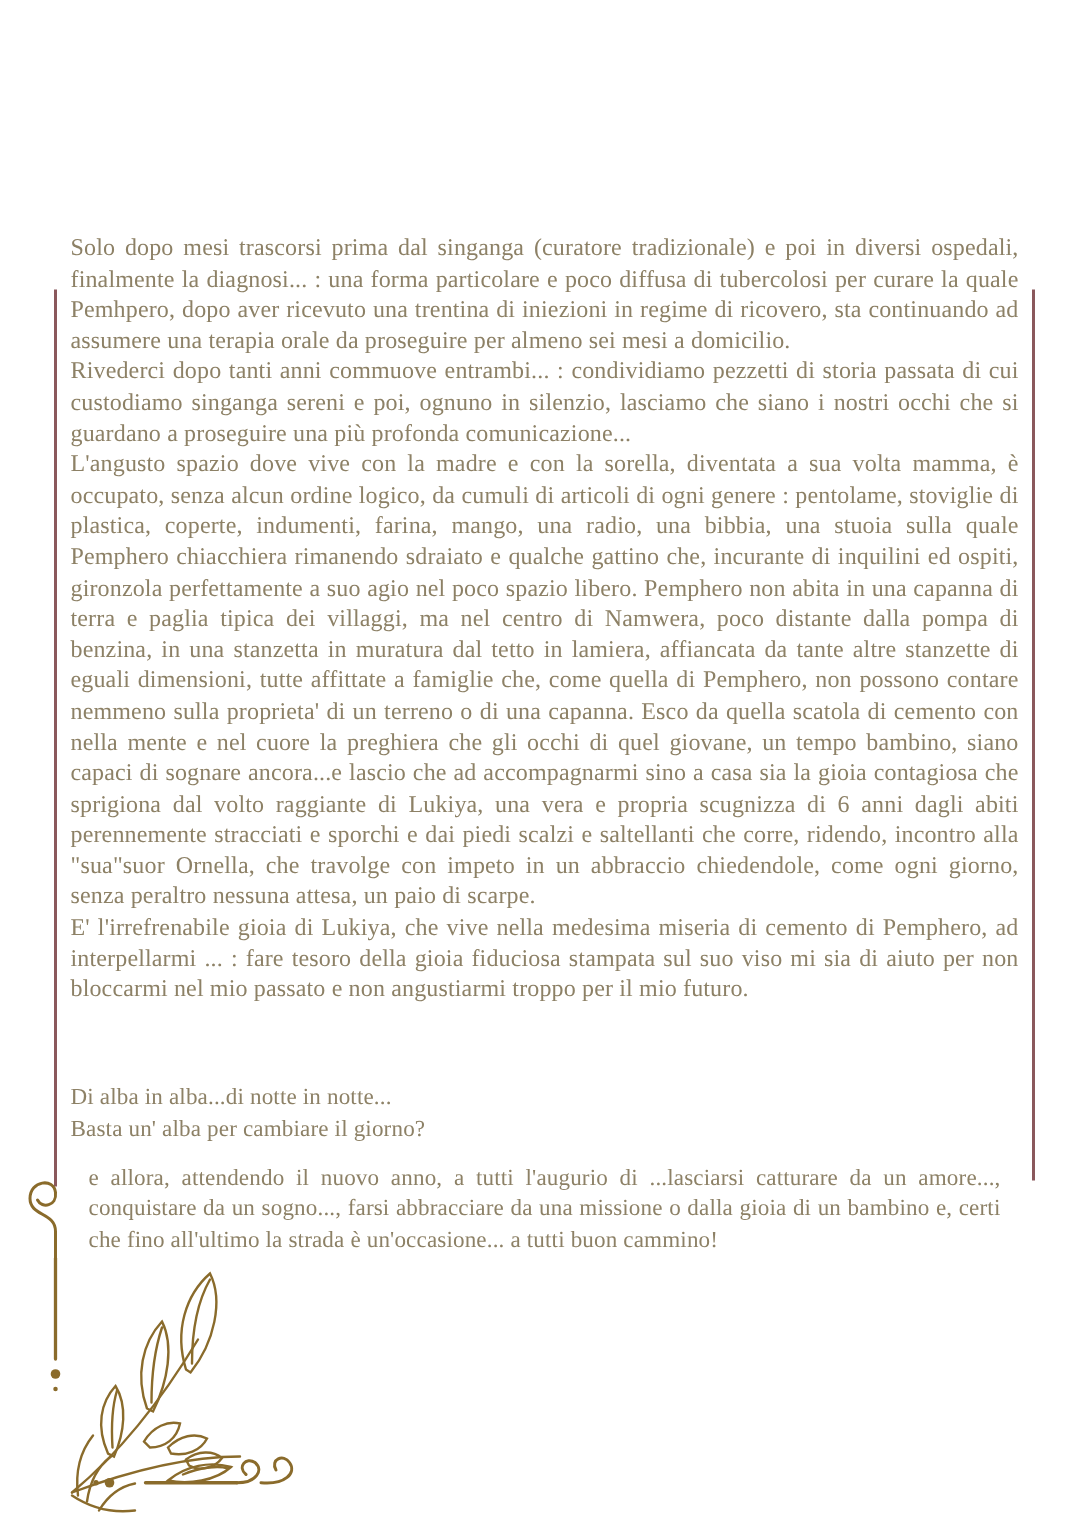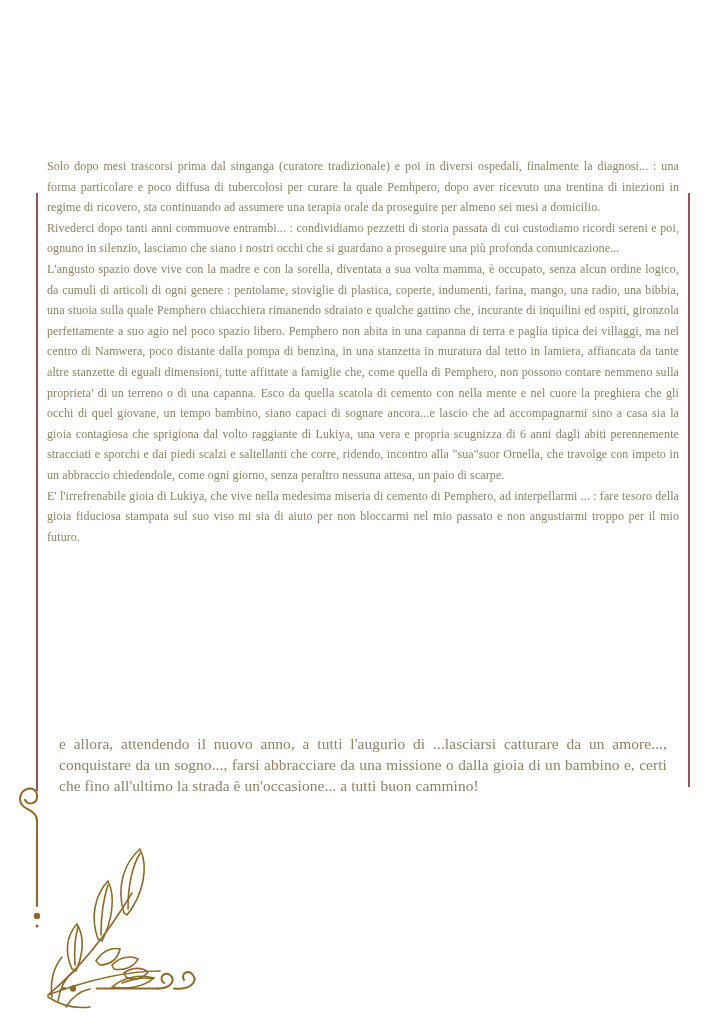--- a/index.html
+++ b/index.html
@@ -16,21 +16,21 @@
     width:724px;height:1024px;
     margin:0 auto;
     background:var(--background-color);
     overflow:hidden;
     font-family:"Liberation Serif", serif;
   }
   .text-block{
     position:absolute;
     left:47px; top:156px; width:632px;
     color:var(--text-color);
-    font-size:12px;
+    font-size:16px;
     line-height:20.6px;
     letter-spacing:0.1px;
   }
   .text-block p{
     margin:0;
     text-align:justify;
   }
   .closing-block{
     position:absolute;
     left:47px; top:722px; width:632px;
@@ -65,26 +65,28 @@
 </head>
 <body>
 
 <div class="page">
 
   <div class="rule rule-left"></div>
   <div class="rule rule-right"></div>
 
   <div class="text-block">
     <p>Solo dopo mesi trascorsi prima dal singanga (curatore tradizionale) e poi in diversi ospedali, finalmente la diagnosi... : una forma particolare e poco diffusa di tubercolosi per curare la quale Pemhpero, dopo aver ricevuto una trentina di iniezioni in regime di ricovero, sta continuando ad assumere una terapia orale da proseguire per almeno sei mesi a domicilio.</p>
-    <p>Rivederci dopo tanti anni commuove entrambi... : condividiamo pezzetti di storia passata di cui custodiamo ricordi sereni e poi, ognuno in silenzio, lasciamo che siano i nostri occhi che si guardano a proseguire una più profonda comunicazione...</p>
+    <p>Rivederci dopo tanti anni commuove entrambi... : condividiamo pezzetti di storia passata di cui custodiamo singanga sereni e poi, ognuno in silenzio, lasciamo che siano i nostri occhi che si guardano a proseguire una più profonda comunicazione...</p>
     <p>L'angusto spazio dove vive con la madre e con la sorella, diventata a sua volta mamma, è occupato, senza alcun ordine logico, da cumuli di articoli di ogni genere : pentolame, stoviglie di plastica, coperte, indumenti, farina, mango, una radio, una bibbia, una stuoia sulla quale Pemphero chiacchiera rimanendo sdraiato e qualche gattino che, incurante di inquilini ed ospiti, gironzola perfettamente a suo agio nel poco spazio libero. Pemphero non abita in una capanna di terra e paglia tipica dei villaggi, ma nel centro di Namwera, poco distante dalla pompa di benzina, in una stanzetta in muratura dal tetto in lamiera, affiancata da tante altre stanzette di eguali dimensioni, tutte affittate a famiglie che, come quella di Pemphero, non possono contare nemmeno sulla proprieta' di un terreno o di una capanna. Esco da quella scatola di cemento con nella mente e nel cuore la preghiera che gli occhi di quel giovane, un tempo bambino, siano capaci di sognare ancora...e lascio che ad accompagnarmi sino a casa sia la gioia contagiosa che sprigiona dal volto raggiante di Lukiya, una vera e propria scugnizza di 6 anni dagli abiti perennemente stracciati e sporchi e dai piedi scalzi e saltellanti che corre, ridendo, incontro alla "sua"suor Ornella, che travolge con impeto in un abbraccio chiedendole, come ogni giorno, senza peraltro nessuna attesa, un paio di scarpe.</p>
     <p>E' l'irrefrenabile gioia di Lukiya, che vive nella medesima miseria di cemento di Pemphero, ad interpellarmi ... : fare tesoro della gioia fiduciosa stampata sul suo viso mi sia di aiuto per non bloccarmi nel mio passato e non angustiarmi troppo per il mio futuro.</p>
   </div>
 
   <div class="closing-block">
+    <p class="closing-line">Di alba in alba...di notte in notte...</p>
+    <p class="closing-line">Basta un' alba per cambiare il giorno?</p>
     <p class="closing-final">e allora, attendendo il nuovo anno, a tutti l'augurio di ...lasciarsi catturare da un amore..., conquistare da un sogno..., farsi abbracciare da una missione o dalla gioia di un bambino e, certi che fino all'ultimo la strada è un'occasione... a tutti buon cammino!</p>
   </div>
 
   <div class="corner-ornament">
     <svg viewBox="0 0 240 250" fill="none" stroke="currentColor" stroke-width="1.6" stroke-linecap="round">
 
       <g>
         <path d="M37,64 L37,46 C37,33 20,36 20,24 C20,12 36,10 37,20 C38,29 28,31 25,25" stroke-width="2"></path>
       </g>
 

